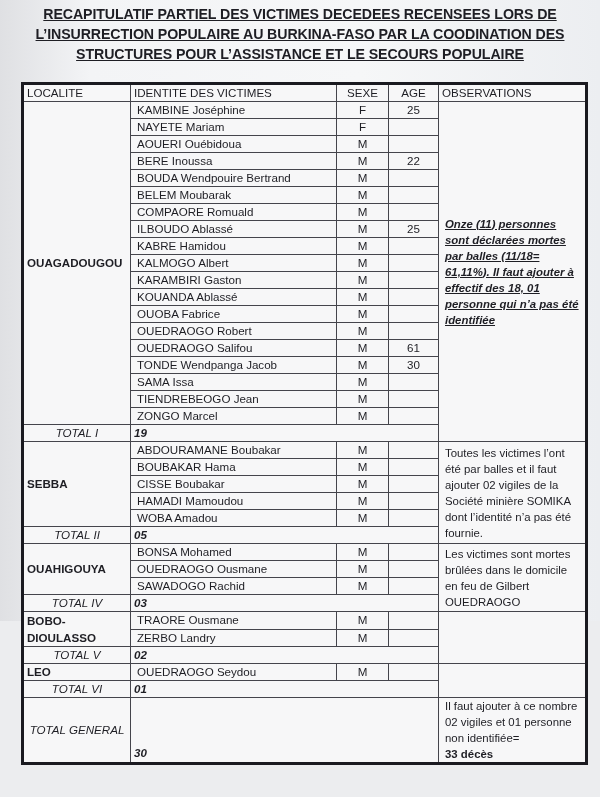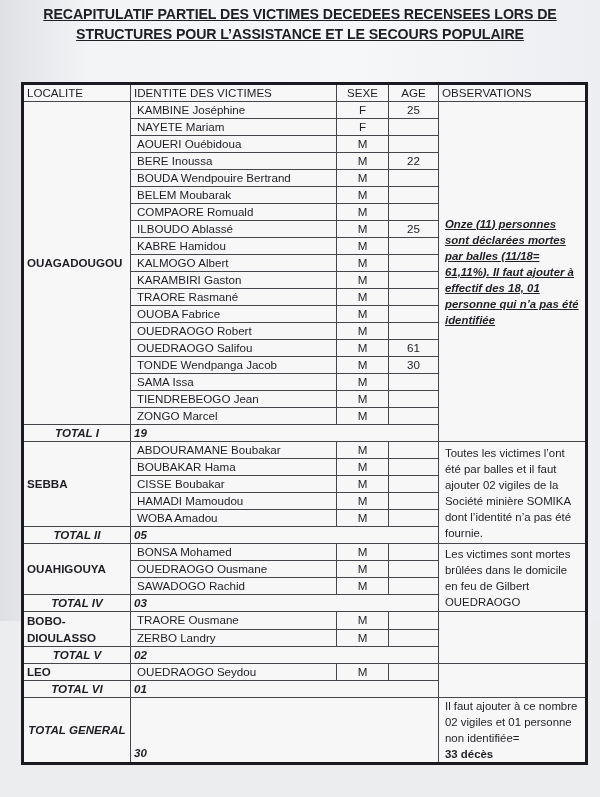--- a/index.html
+++ b/index.html
@@ -31,34 +31,35 @@
     border:1px solid #45454c;
     padding:0 3px;
     height:16px;
     vertical-align:middle;
     line-height:14px;
     white-space:nowrap;
   }
   .hdr td { font-weight:normal; height:18px; }
   .c { text-align:center; }
   .loc { font-weight:bold; }
-  .tot { font-weight:bold; font-style:italic; text-align:center; }
+  .tot { font-weight:normal; font-style:italic; text-align:center; }
   .totval { font-weight:bold; font-style:italic; text-align:left; }
   .obs { white-space:normal !important; line-height:16px !important; vertical-align:middle; font-size:11.4px; padding:0 6px !important; }
   .obs.ul { font-weight:bold; font-style:italic; text-decoration:underline; }
   .name { padding-left:6px !important; }
   .tall td { height:28px; }
   .bold { font-weight:bold;margin-top:6px; }
 </style>
 </head>
 <body>
 
 <div class="page">
   <div class="title">
     <div>RECAPITULATIF PARTIEL DES VICTIMES DECEDEES RECENSEES LORS DE</div>
+    <div>L’INSURRECTION POPULAIRE AU BURKINA-FASO PAR LA COODINATION DES</div>
     <div>STRUCTURES POUR L’ASSISTANCE ET LE SECOURS POPULAIRE</div>
   </div>
 
   <table class="rec">
     <colgroup>
       <col style="width:108px">
       <col style="width:206px">
       <col style="width:52px">
       <col style="width:50px">
       <col style="width:148px">
@@ -122,21 +123,21 @@
           <td class="name">KALMOGO Albert</td>
           <td class="c">M</td>
           <td class="c"></td>
         </tr>
         <tr>
           <td class="name">KARAMBIRI Gaston</td>
           <td class="c">M</td>
           <td class="c"></td>
         </tr>
         <tr>
-          <td class="name">TRAORE Rasmané</td>
+          <td class="name">KOUANDA Ablassé</td>
           <td class="c">M</td>
           <td class="c"></td>
         </tr>
         <tr>
           <td class="name">OUOBA Fabrice</td>
           <td class="c">M</td>
           <td class="c"></td>
         </tr>
         <tr>
           <td class="name">OUEDRAOGO Robert</td>

